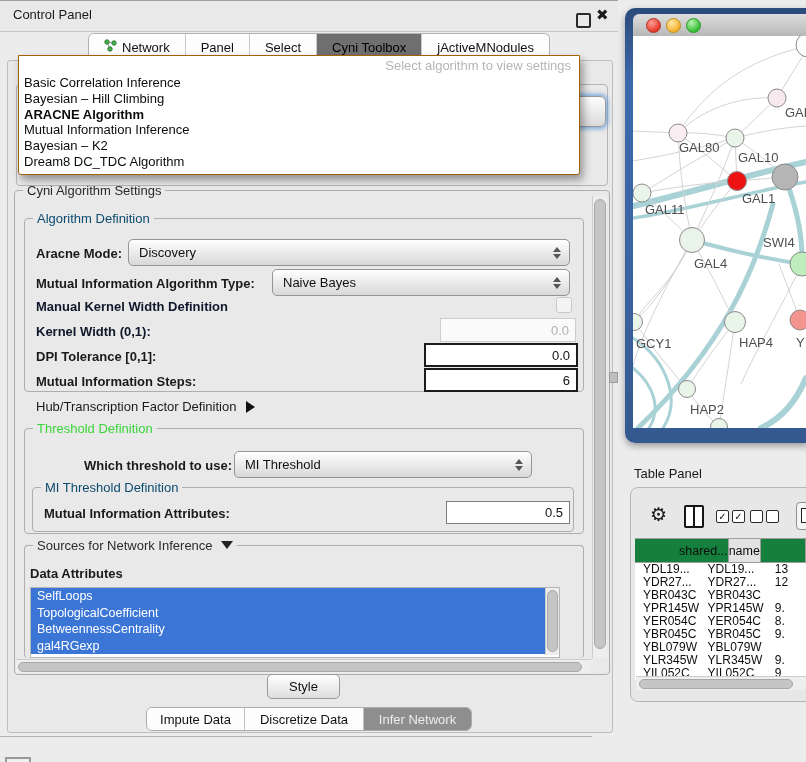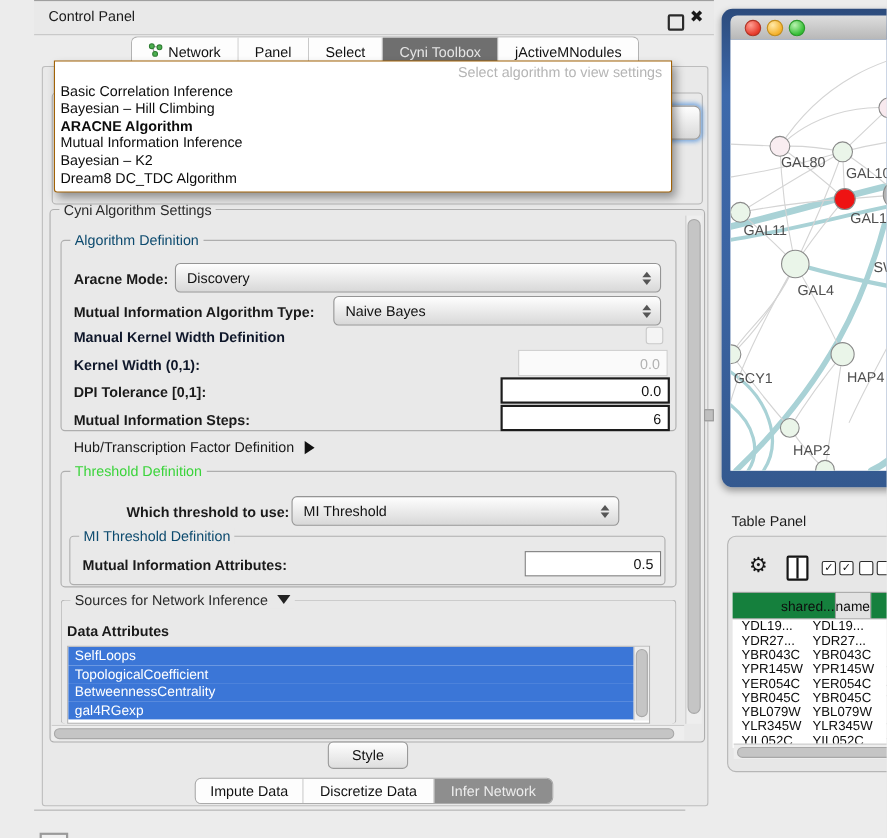--- a/index.html
+++ b/index.html
@@ -1,33 +1,33 @@
 <!DOCTYPE html>
 <html><head>
 <meta charset="utf-8">
 <style>
   html,body{margin:0;padding:0;}
   body{width:806px;height:762px;position:relative;overflow:hidden;background:#ececec;
        font-family:"Liberation Sans",sans-serif;-webkit-font-smoothing:antialiased;}
-  .abs{position:absolute;margin-left:31px;}
+  .abs{position:absolute;}
   
   .cp-titlebar{left:0;top:0;width:618px;height:30px;background:#e9e9e9;
       border-top:1px solid #9f9f9f;border-bottom:1px solid #c6c6c6;}
   .cp-title{left:13px;top:7px;font-size:13px;color:#1a1a1a;}
   .float-btn{left:576px;top:13px;width:11px;height:11px;border:2px solid #2a2a2a;border-radius:2px;}
   .close-btn{left:596px;top:6px;font-size:15px;font-weight:bold;color:#1a1a1a;font-family:"DejaVu Sans",sans-serif;}
   .cp-body{left:7px;top:60px;width:604px;height:671px;background:#e9e9e9;
       border:1px solid #bdbdbd;border-radius:3px;}
   
   .tabbar{left:88px;top:33px;height:26px;display:flex;z-index:20;
       border:1px solid #b2b2b2;border-bottom:none;border-radius:6px 6px 0 0;overflow:hidden;background:#fdfdfd;}
   .tab{display:flex;align-items:center;gap:5px;padding:0 15px;font-size:13px;color:#111;
       background:#fdfdfd;border-right:1px solid #c9c9c9;white-space:nowrap;}
   .tab:last-child{border-right:none;}
-  .tab.sel{background:#6f6f6f;color:#e5e5e5;}
+  .tab.sel{background:#6f6f6f;color:#000000;}
   
   .dropdown{left:18px;top:55px;width:560px;height:118px;background:#ffffff;z-index:60;
       border:1px solid #a16207;box-shadow:3px 5px 9px rgba(0,0,0,.38);border-radius:0 0 3px 3px;}
   .dd-placeholder{position:absolute;right:8px;top:2px;font-size:13px;color:#b5b5b5;}
   .dd-items{position:absolute;left:5px;top:19px;right:4px;}
   .dd-item{font-size:13px;color:#0c0c0c;height:15.8px;line-height:15.8px;white-space:nowrap;}
   .dd-item.bold{font-weight:bold;}
   
   .combo-fragment{left:560px;top:96px;width:44px;height:29px;border-radius:6px;z-index:5;
       background:linear-gradient(#fefefe,#d9d9d9);border:1px solid #9a9a9a;

